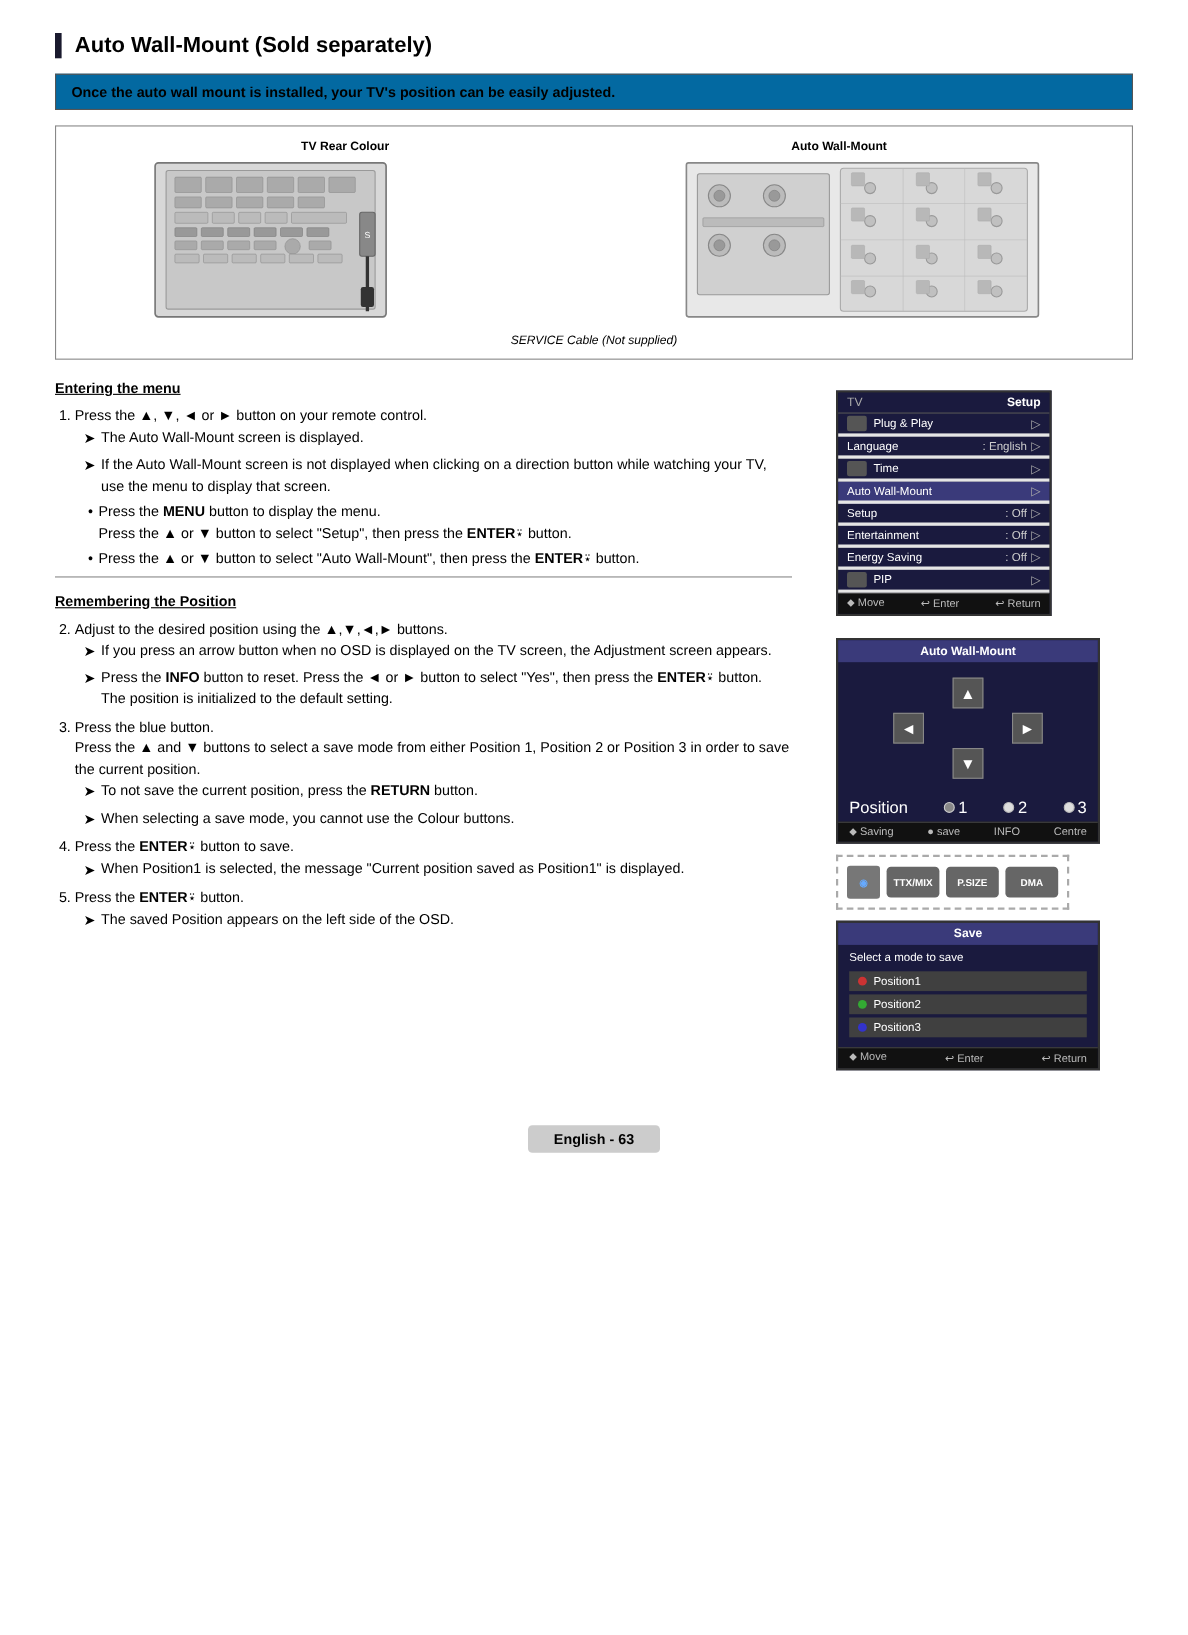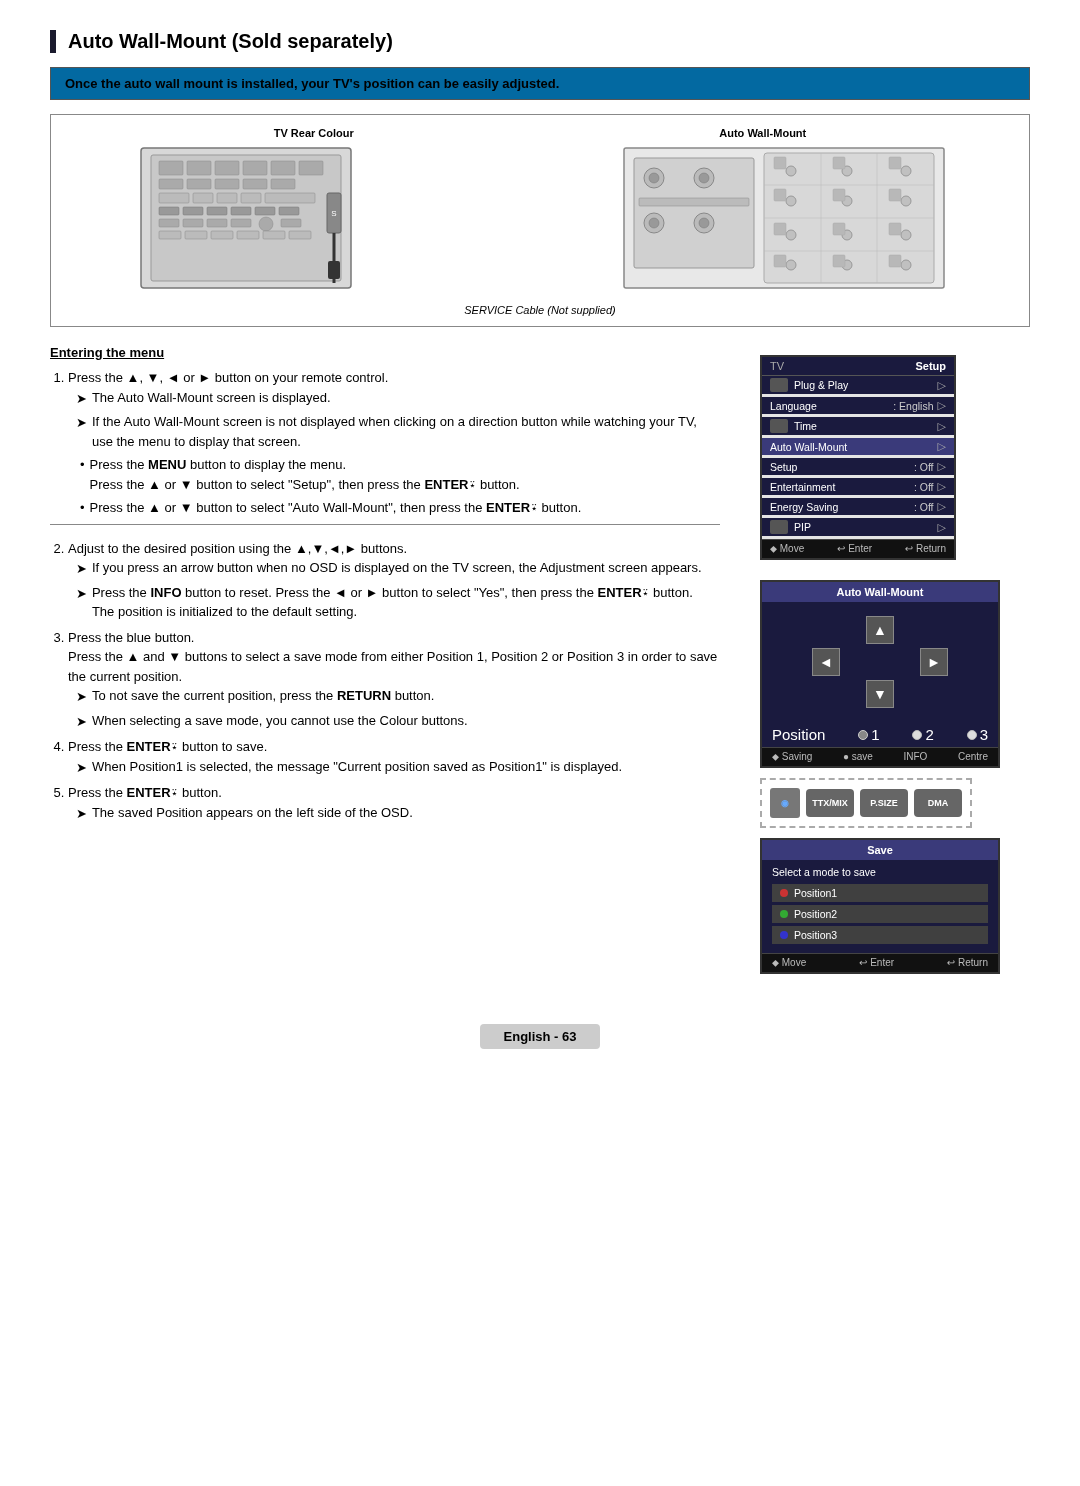--- a/index.html
+++ b/index.html
@@ -502,20 +502,21 @@
           <li class="bullet-item">
             <span class="bullet-sym">•</span>
             <span>Press the ▲ or ▼ button to select "Auto Wall-Mount", then press the <strong>ENTER</strong>⍣ button.</span>
           </li>
         </ul>
       </li>
     </ol>
 
     <hr class="divider-line">
 
+    <div class="section-heading">Remembering the Position</div>
 
     <ol start="2">
       <li>
         <span>Adjust to the desired position using the ▲,▼,◄,► buttons.</span>
         <div class="arrow-item">
           <span class="arrow-sym">➤</span>
           <span>If you press an arrow button when no OSD is displayed on the TV screen, the Adjustment screen appears.</span>
         </div>
         <div class="arrow-item">
           <span class="arrow-sym">➤</span>

